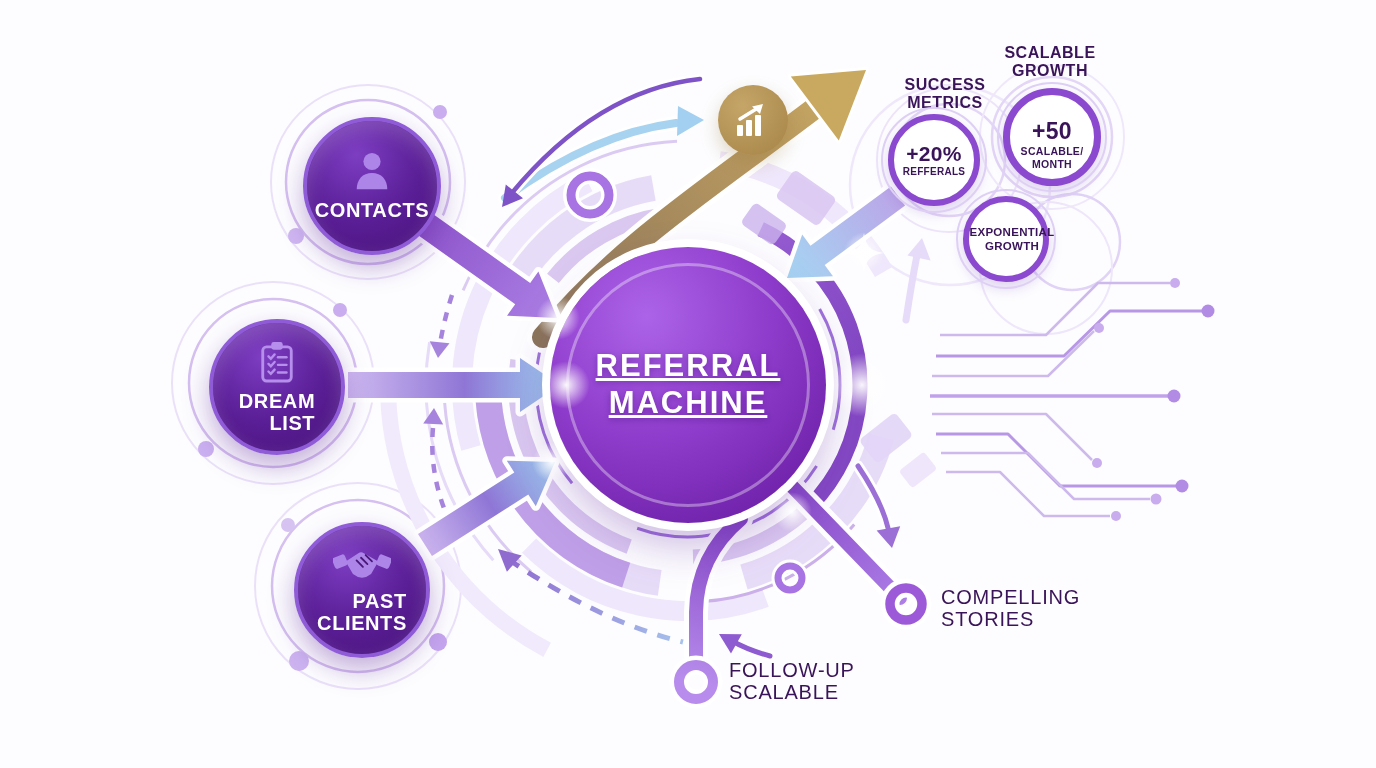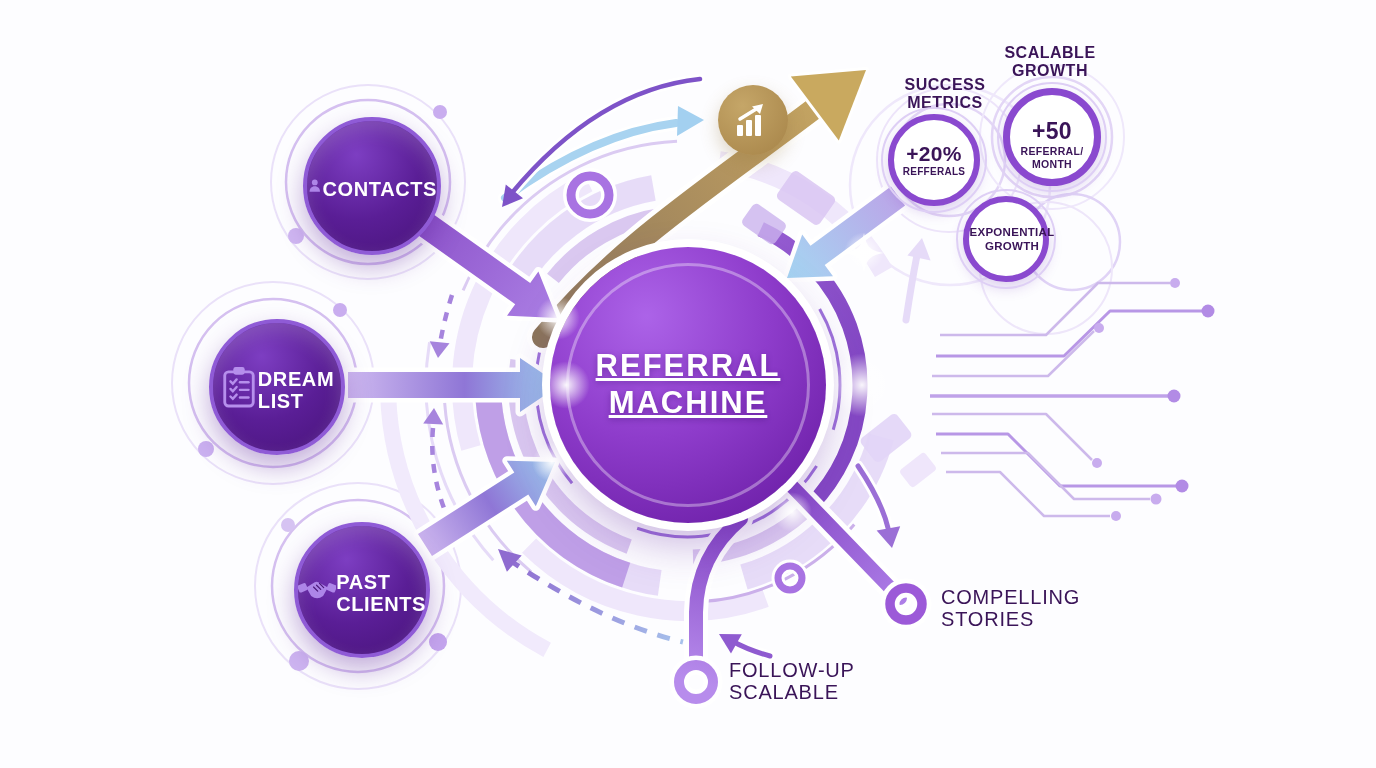--- a/index.html
+++ b/index.html
@@ -2,22 +2,22 @@
 <html><head>
 <meta charset="utf-8">
 <style>
   html,body{margin:0;padding:0;background:#fff;}
   #stage{position:relative;width:1376px;height:768px;overflow:hidden;background:#fdfdff;
          font-family:"Liberation Sans","DejaVu Sans",sans-serif;}
   #deco{position:absolute;left:0;top:0;z-index:1;}
   .glow{position:absolute;border-radius:50%;z-index:4;pointer-events:none;
         background:radial-gradient(circle,rgba(255,255,255,.95),rgba(255,255,255,0) 70%);}
   
-  .node{position:absolute;border-radius:50%;z-index:3;display:flex;flex-direction:row;
-        align-items:center;justify-content:center;text-align:left;
+  .node{position:absolute;border-radius:50%;z-index:3;display:flex;flex-direction:column;
+        align-items:center;justify-content:center;text-align:right;
         background:radial-gradient(circle at 38% 26%,#7d3ec2 0%,#5a1e96 52%,#471379 100%);
         border:4px solid #8f5bd6;box-shadow:0 12px 26px rgba(90,30,150,.35), inset 0 8px 18px rgba(255,255,255,.18);}
   .node-label{color:#fff;font-weight:bold;font-size:20px;line-height:1.12;letter-spacing:.6px;margin-top:6px;}
   .node-label span{display:block;}
   .node-icon{display:block;}
   
   .center-circle{position:absolute;left:550px;top:247px;width:276px;height:276px;border-radius:50%;z-index:3;
         display:flex;flex-direction:column;align-items:center;justify-content:center;text-align:center;
         background:radial-gradient(circle at 35% 25%,#ac63e8 0%,#8e3ccb 45%,#7224ad 80%,#6b1fa4 100%);
         box-shadow:0 0 0 8px #ffffff,0 20px 44px rgba(100,40,160,.35);}
@@ -336,21 +336,21 @@
     <div class="value">+20%</div>
     <div class="caption">
       <span>REFFERALS</span>
         <span></span>
     </div>
   </div>
 
   <div class="metric" id="metric-scalable" style="left:1003px;top:88px;width:98px;height:98px;border-width:7px;">
     <div class="value">+50</div>
     <div class="caption">
-      <span>REFERRAL/</span>
+      <span>SCALABLE/</span>
         <span>MONTH</span>
     </div>
   </div>
 
   <div class="metric" id="metric-exponential" style="left:963px;top:196px;width:86px;height:86px;">
     <div class="metric-text">
       <span>EXPONENTIAL</span>
         <span>GROWTH</span>
     </div>
   </div>

